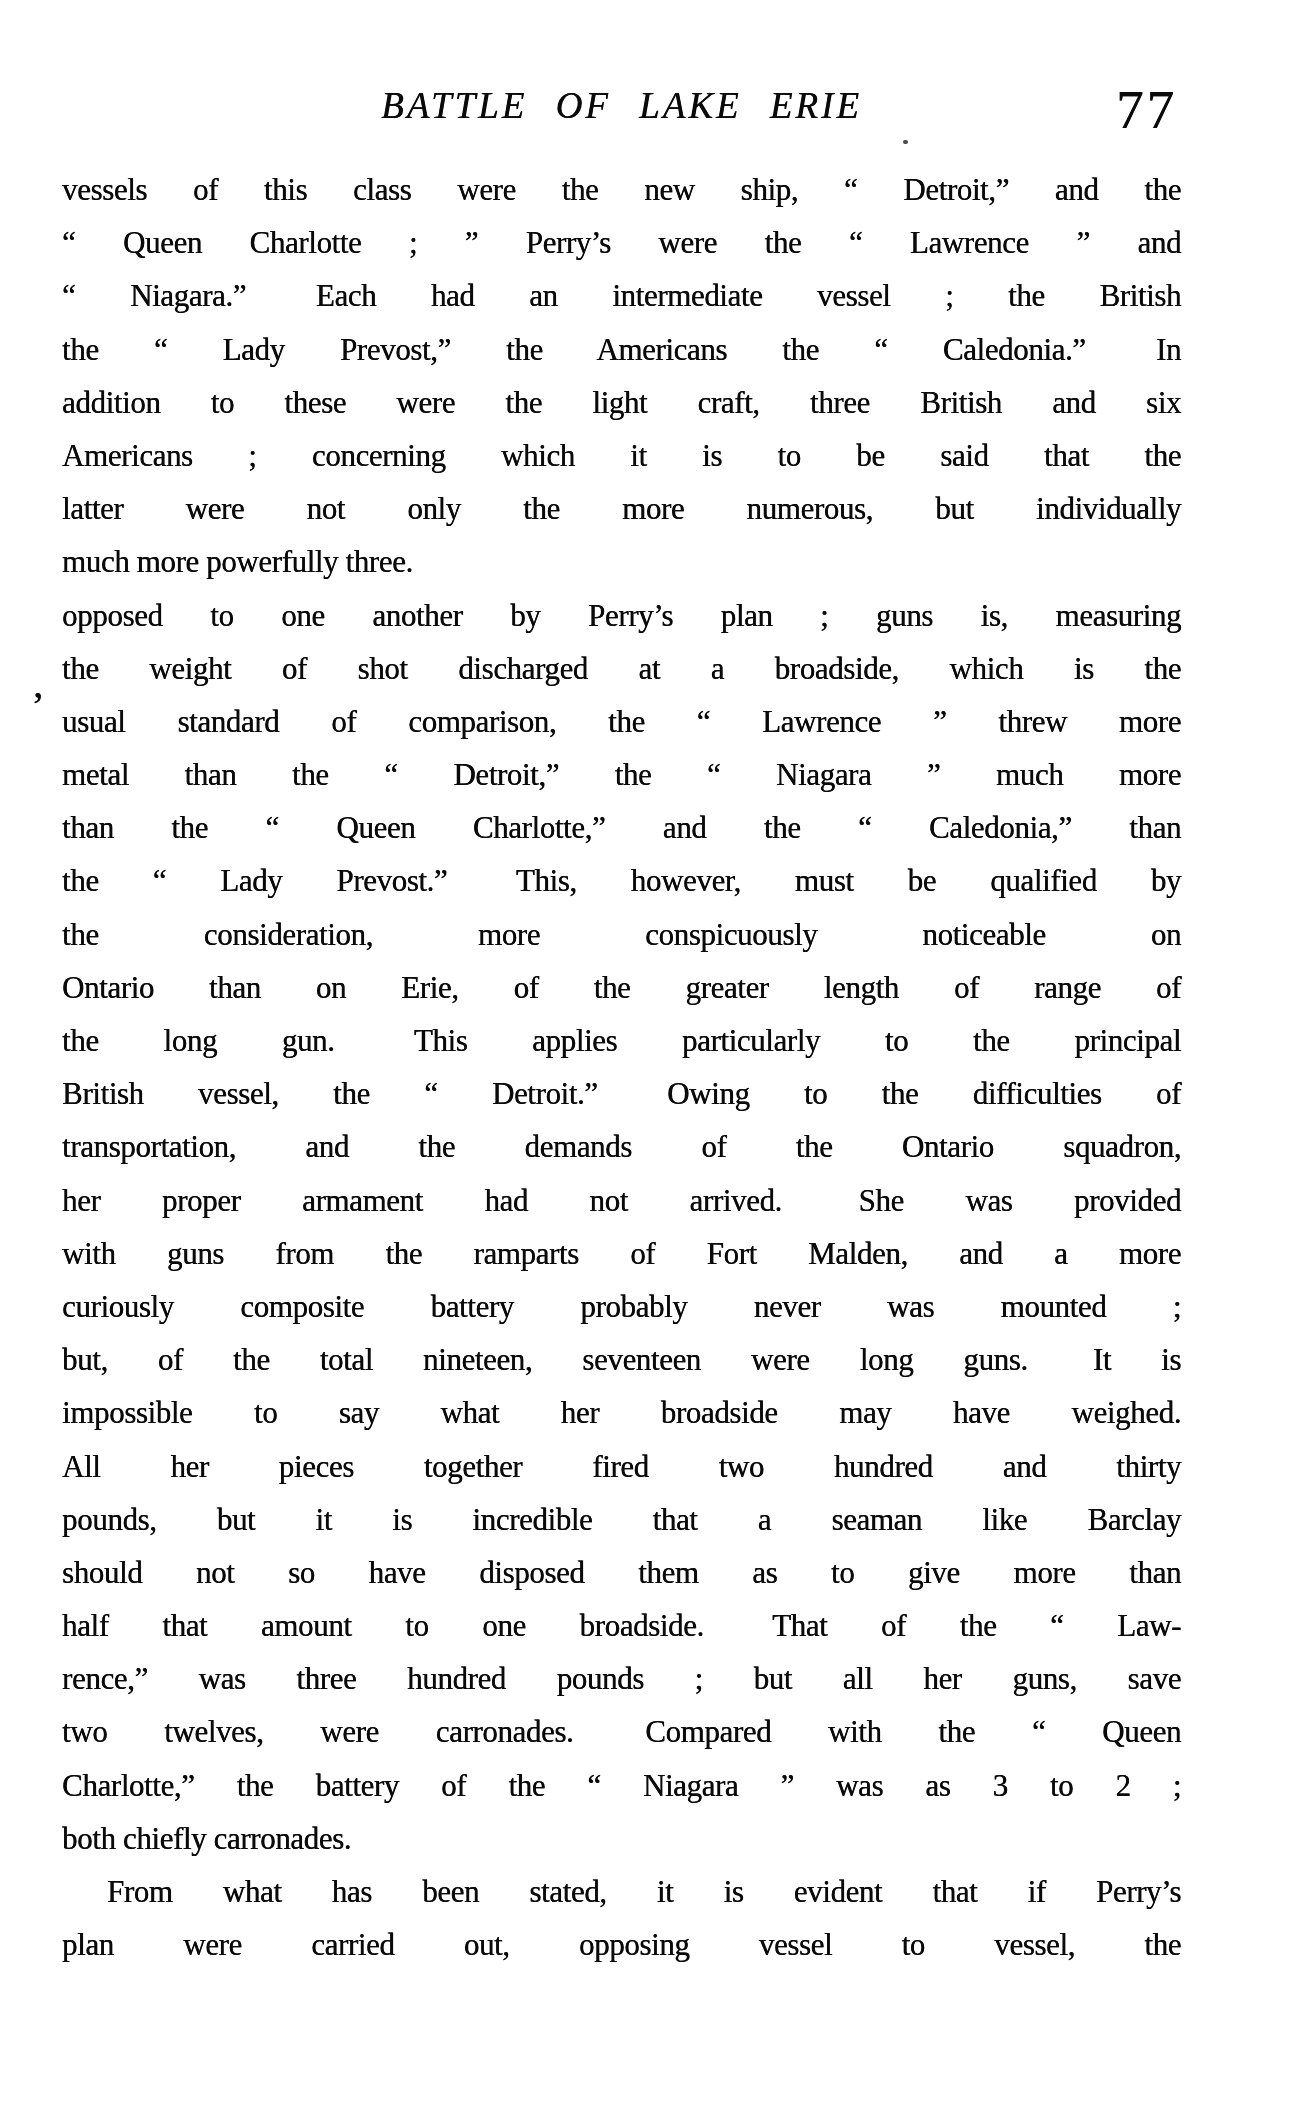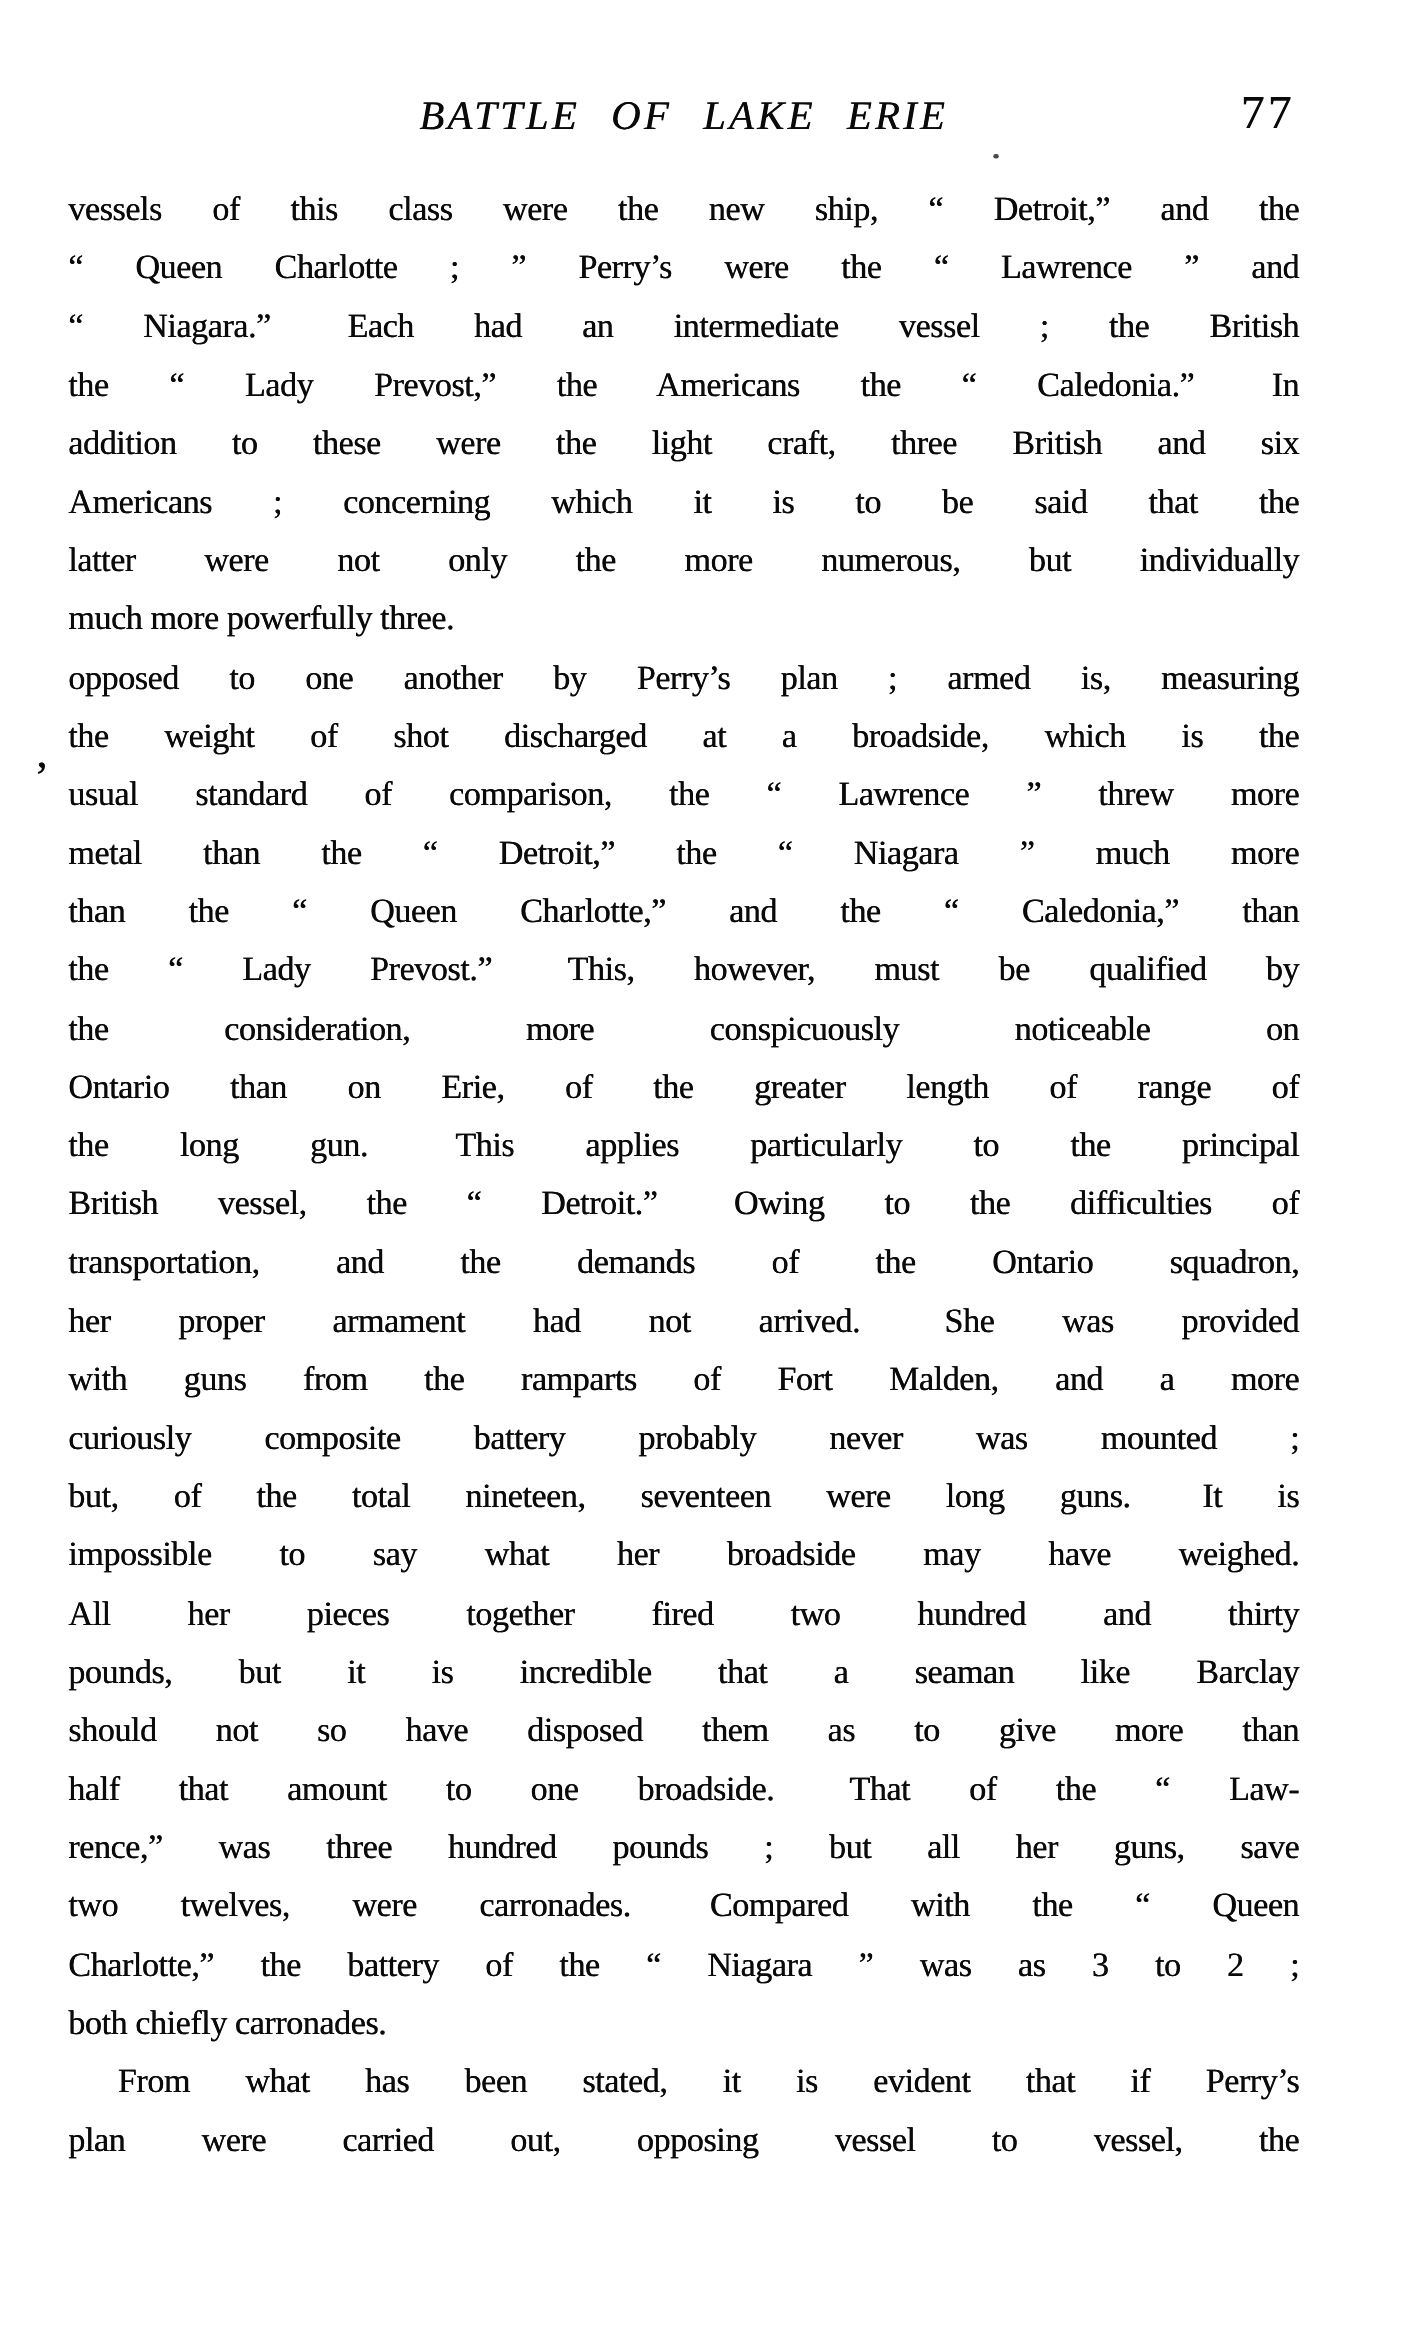--- a/index.html
+++ b/index.html
@@ -30,21 +30,21 @@
     font-size: 37px;
     letter-spacing: 3px;
     word-spacing: 16px;
     white-space: nowrap;
     text-shadow: 0.4px 0 0 currentColor;
   }
   .page-number {
     position: absolute;
     right: 4px;
     top: -6px;
-    font-size: 43px;
+    font-size: 55px;
     letter-spacing: 3px;
     text-shadow: 0.4px 0 0 currentColor;
     margin-left: 38px;
   }
   .text-block {
     position: absolute;
     left: 62px;
     top: 163px;
     width: 1119px;
     font-size: 31px;
@@ -97,21 +97,21 @@
 
   <main class="text-block">
       <div class="line">vessels of this class were the new ship, “ Detroit,” and the</div>
       <div class="line">“ Queen Charlotte ; ” Perry’s were the “ Lawrence ” and</div>
       <div class="line">“ Niagara.”  Each had an intermediate vessel ; the British</div>
       <div class="line">the “ Lady Prevost,” the Americans the “ Caledonia.”  In</div>
       <div class="line">addition to these were the light craft, three British and six</div>
       <div class="line">Americans ; concerning which it is to be said that the</div>
       <div class="line">latter were not only the more numerous, but individually</div>
       <div class="line end">much more powerfully three.</div>
-      <div class="line">opposed to one another by Perry’s plan ; armed is, measuring</div>
+      <div class="line">opposed to one another by Perry’s plan ; guns is, measuring</div>
       <div class="line">the weight of shot discharged at a broadside, which is the</div>
       <div class="line">usual standard of comparison, the “ Lawrence ” threw more</div>
       <div class="line">metal than the “ Detroit,” the “ Niagara ” much more</div>
       <div class="line">than the “ Queen Charlotte,” and the “ Caledonia,” than</div>
       <div class="line">the “ Lady Prevost.”  This, however, must be qualified by</div>
       <div class="line">the consideration, more conspicuously noticeable on</div>
       <div class="line">Ontario than on Erie, of the greater length of range of</div>
       <div class="line">the long gun.  This applies particularly to the principal</div>
       <div class="line">British vessel, the “ Detroit.”  Owing to the difficulties of</div>
       <div class="line">transportation, and the demands of the Ontario squadron,</div>

